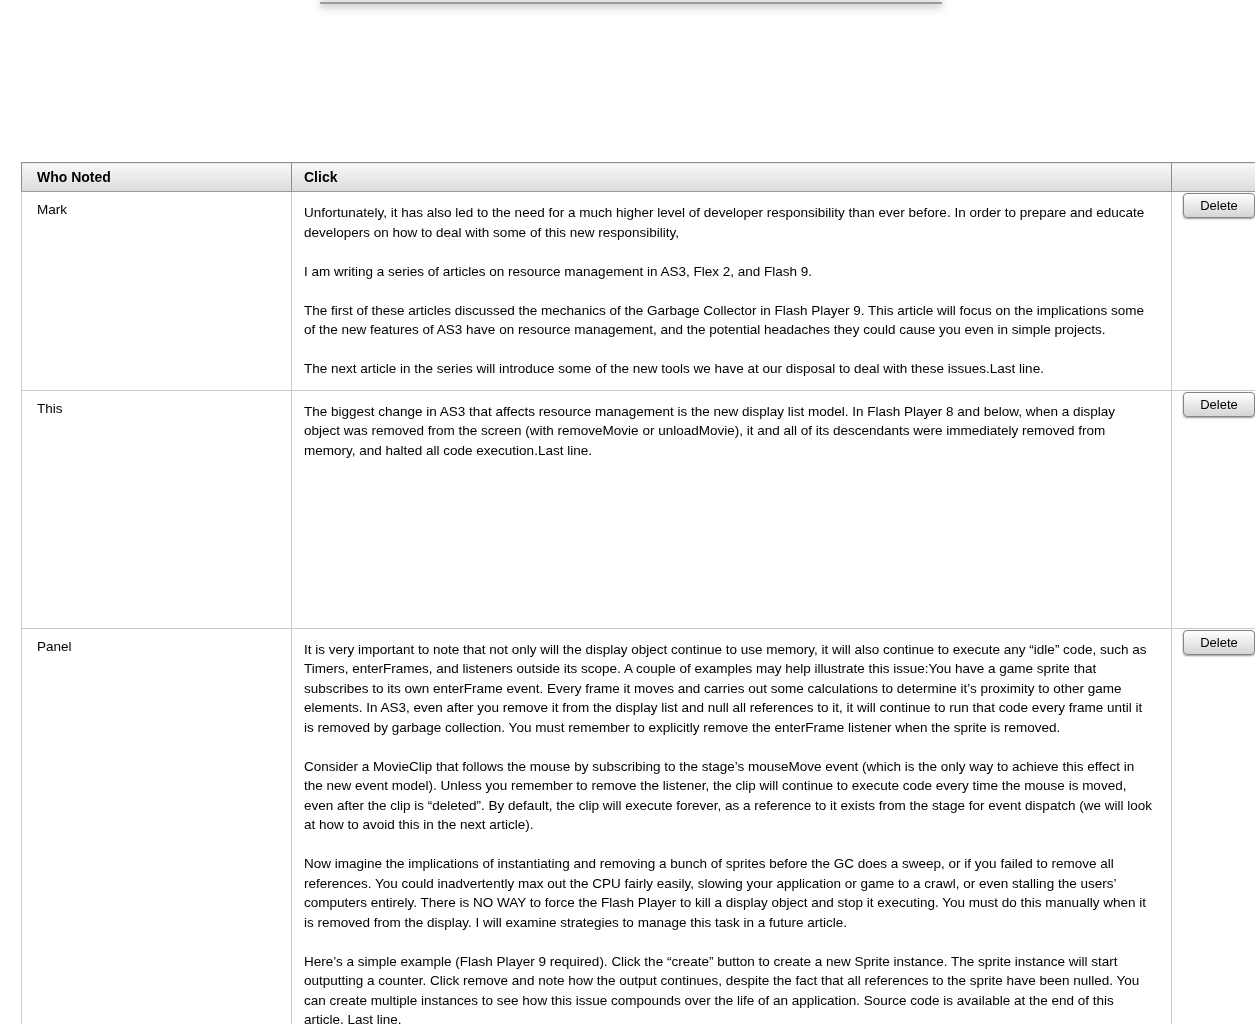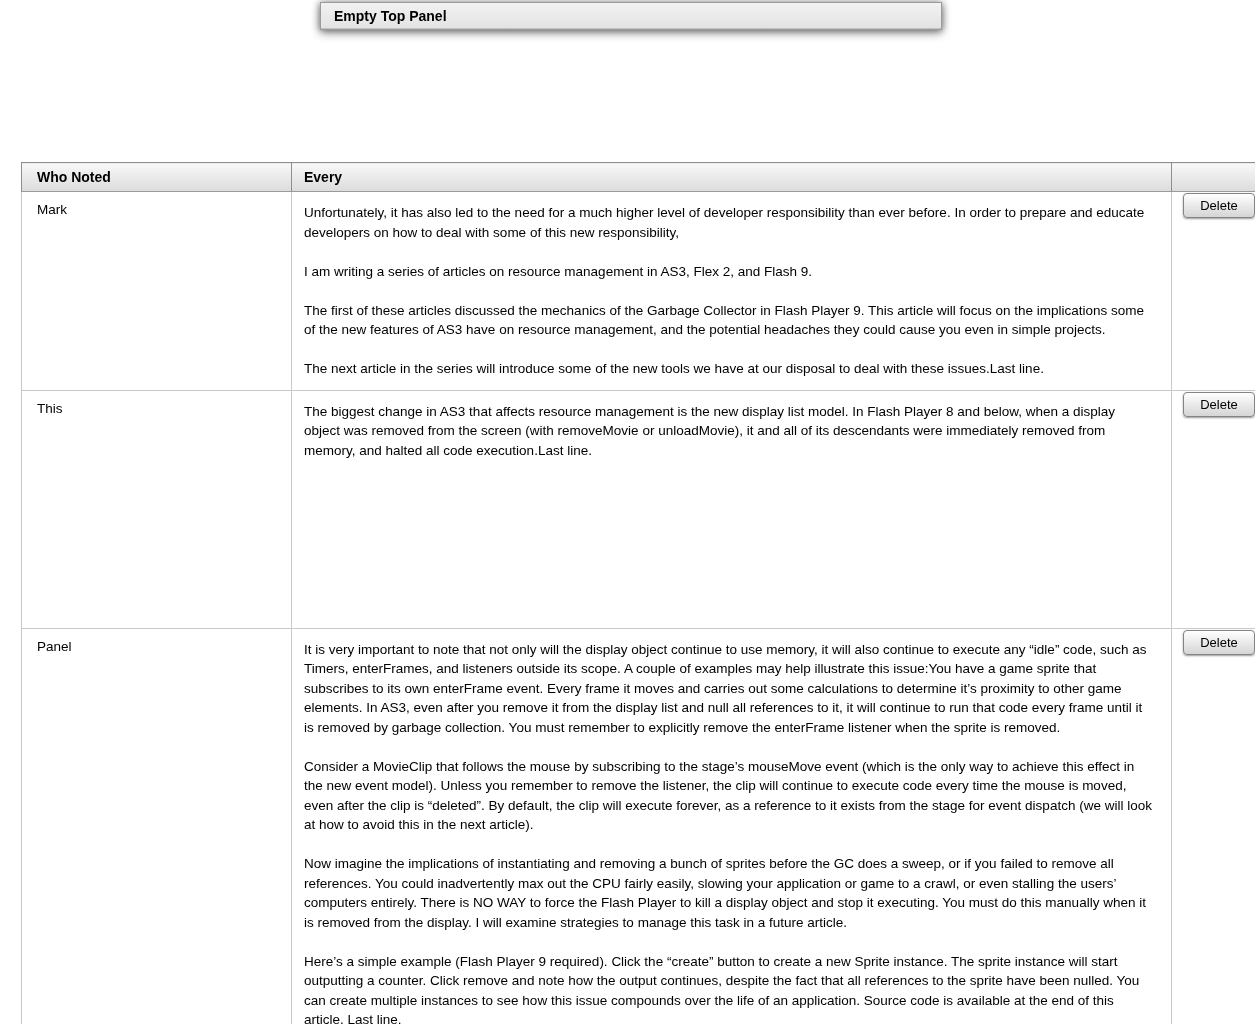--- a/index.html
+++ b/index.html
@@ -90,36 +90,33 @@
     border-radius: 4px;
     background: linear-gradient(#ffffff, #d5d5d5);
     box-shadow: 0 1px 2px rgba(0,0,0,0.4);
     cursor: pointer;
   }
 </style>
 </head>
 <body>
 
 <div class="panel">
-  <div class="panel-header">
-    <span>Empty Top Panel</span>
-  </div>
 </div>
 
 <div class="table-wrap">
   <table class="notes">
     <colgroup>
       <col style="width:270px">
       <col style="width:880px">
       <col style="width:95px">
     </colgroup>
     <thead>
       <tr>
         <th>Who Noted</th>
-        <th class="th-note">Every</th>
+        <th class="th-note">Click</th>
         <th></th>
       </tr>
     </thead>
     <tbody>
       <tr>
         <td class="who">Mark</td>
         <td class="note">Unfortunately, it has also led to the need for a much higher level of developer responsibility than ever before. In order to prepare and educate developers on how to deal with some of this new responsibility,
 
 I am writing a series of articles on resource management in AS3, Flex 2, and Flash 9.
 

